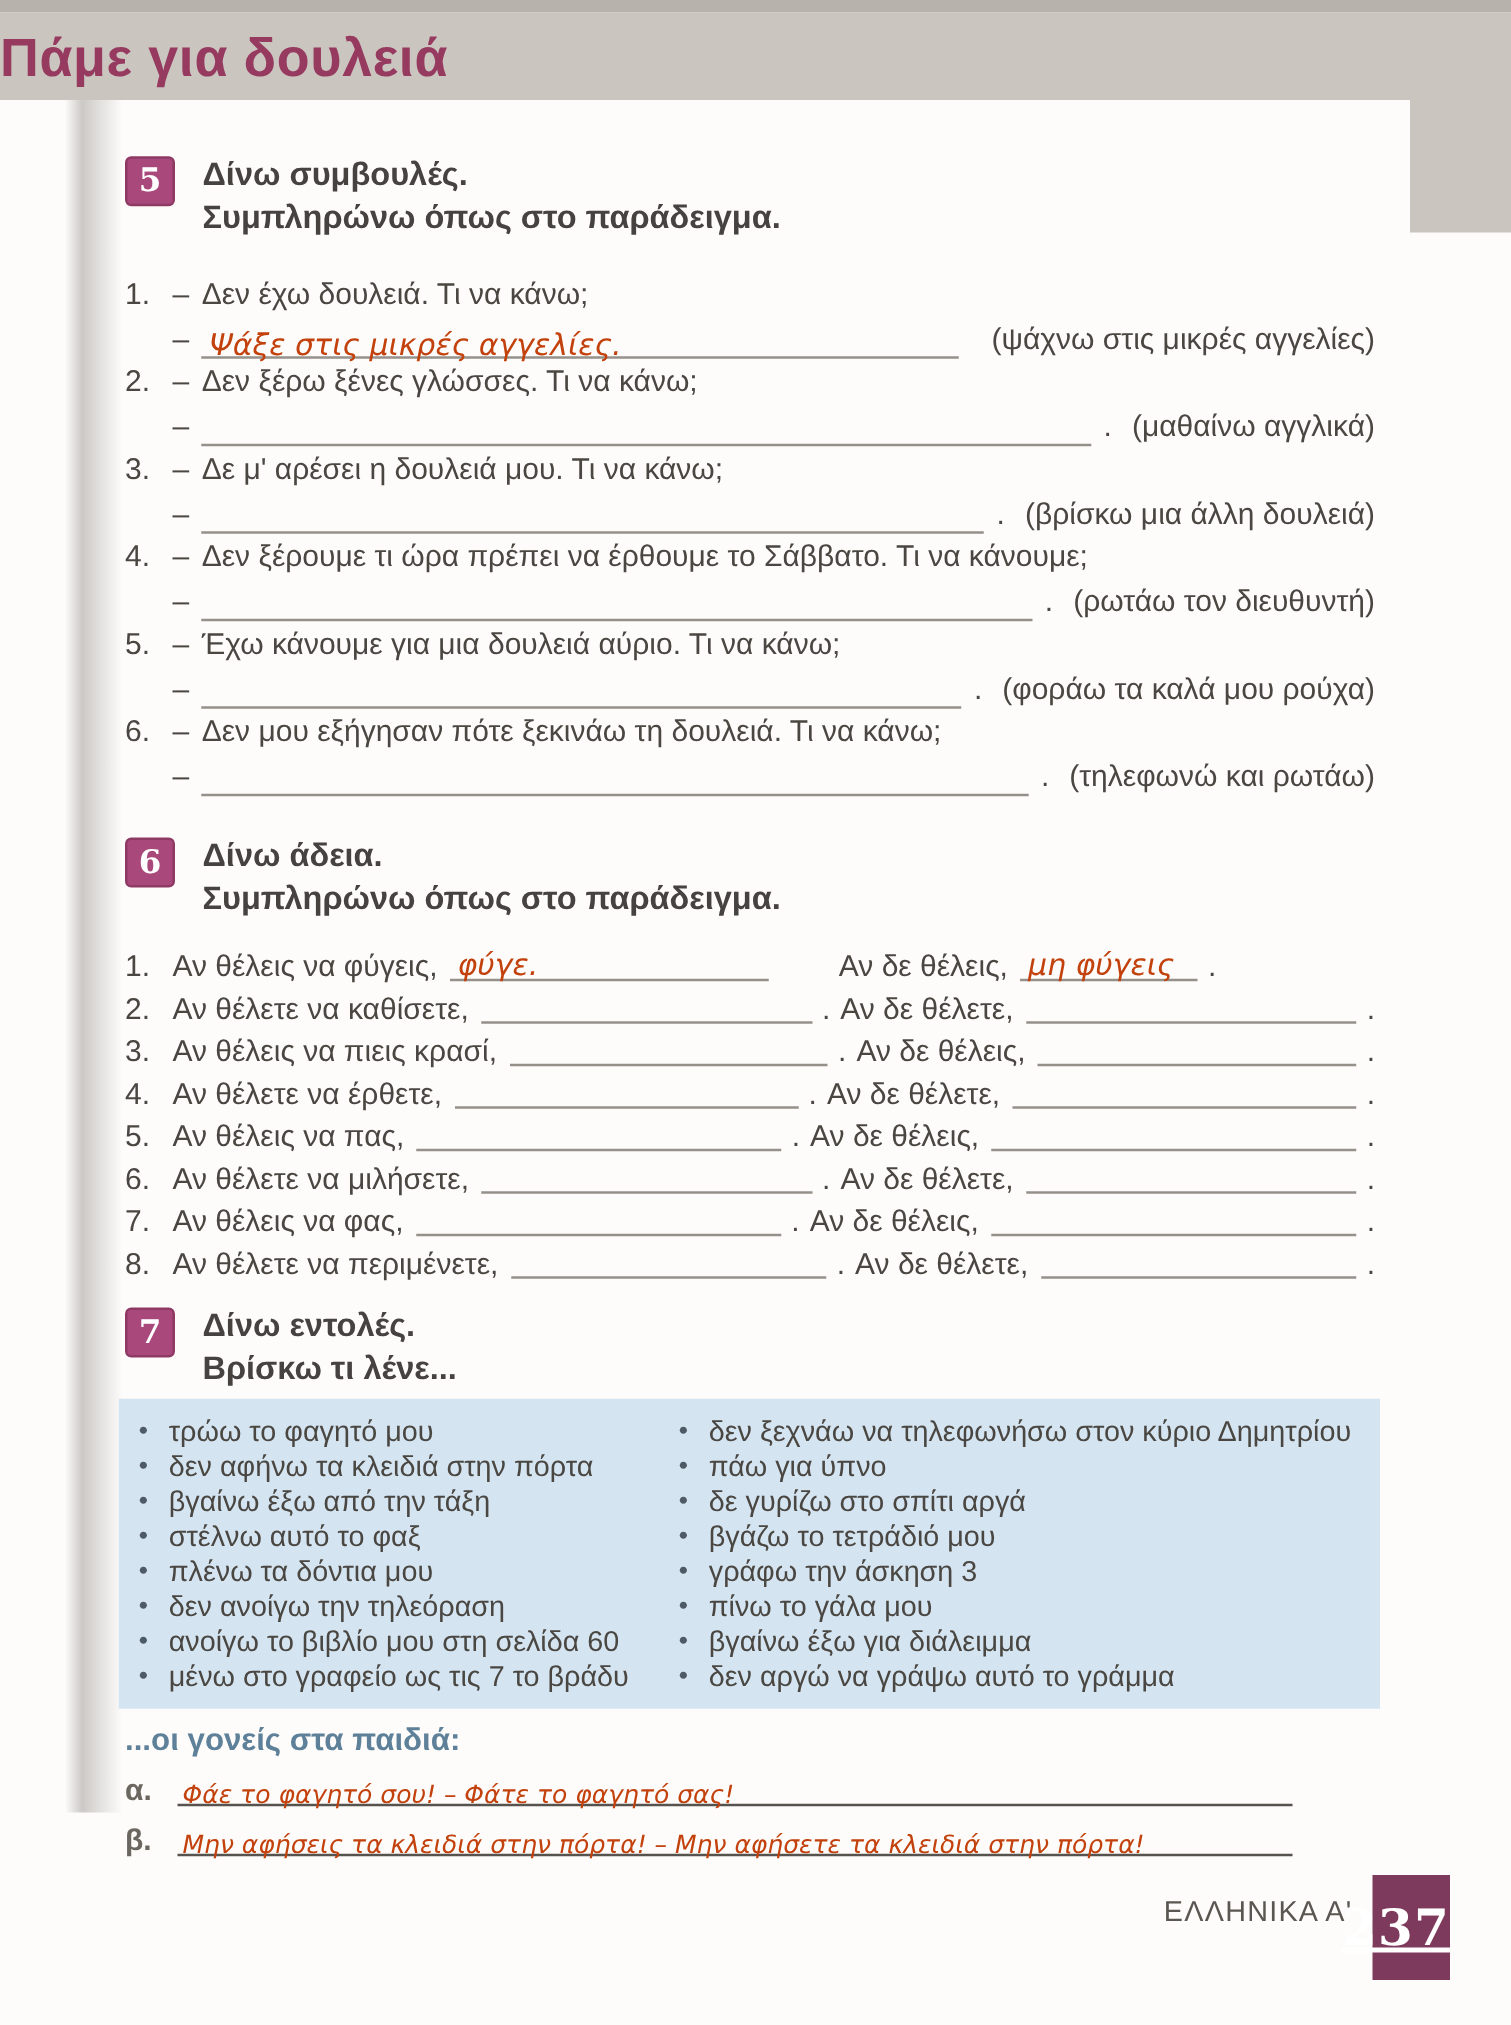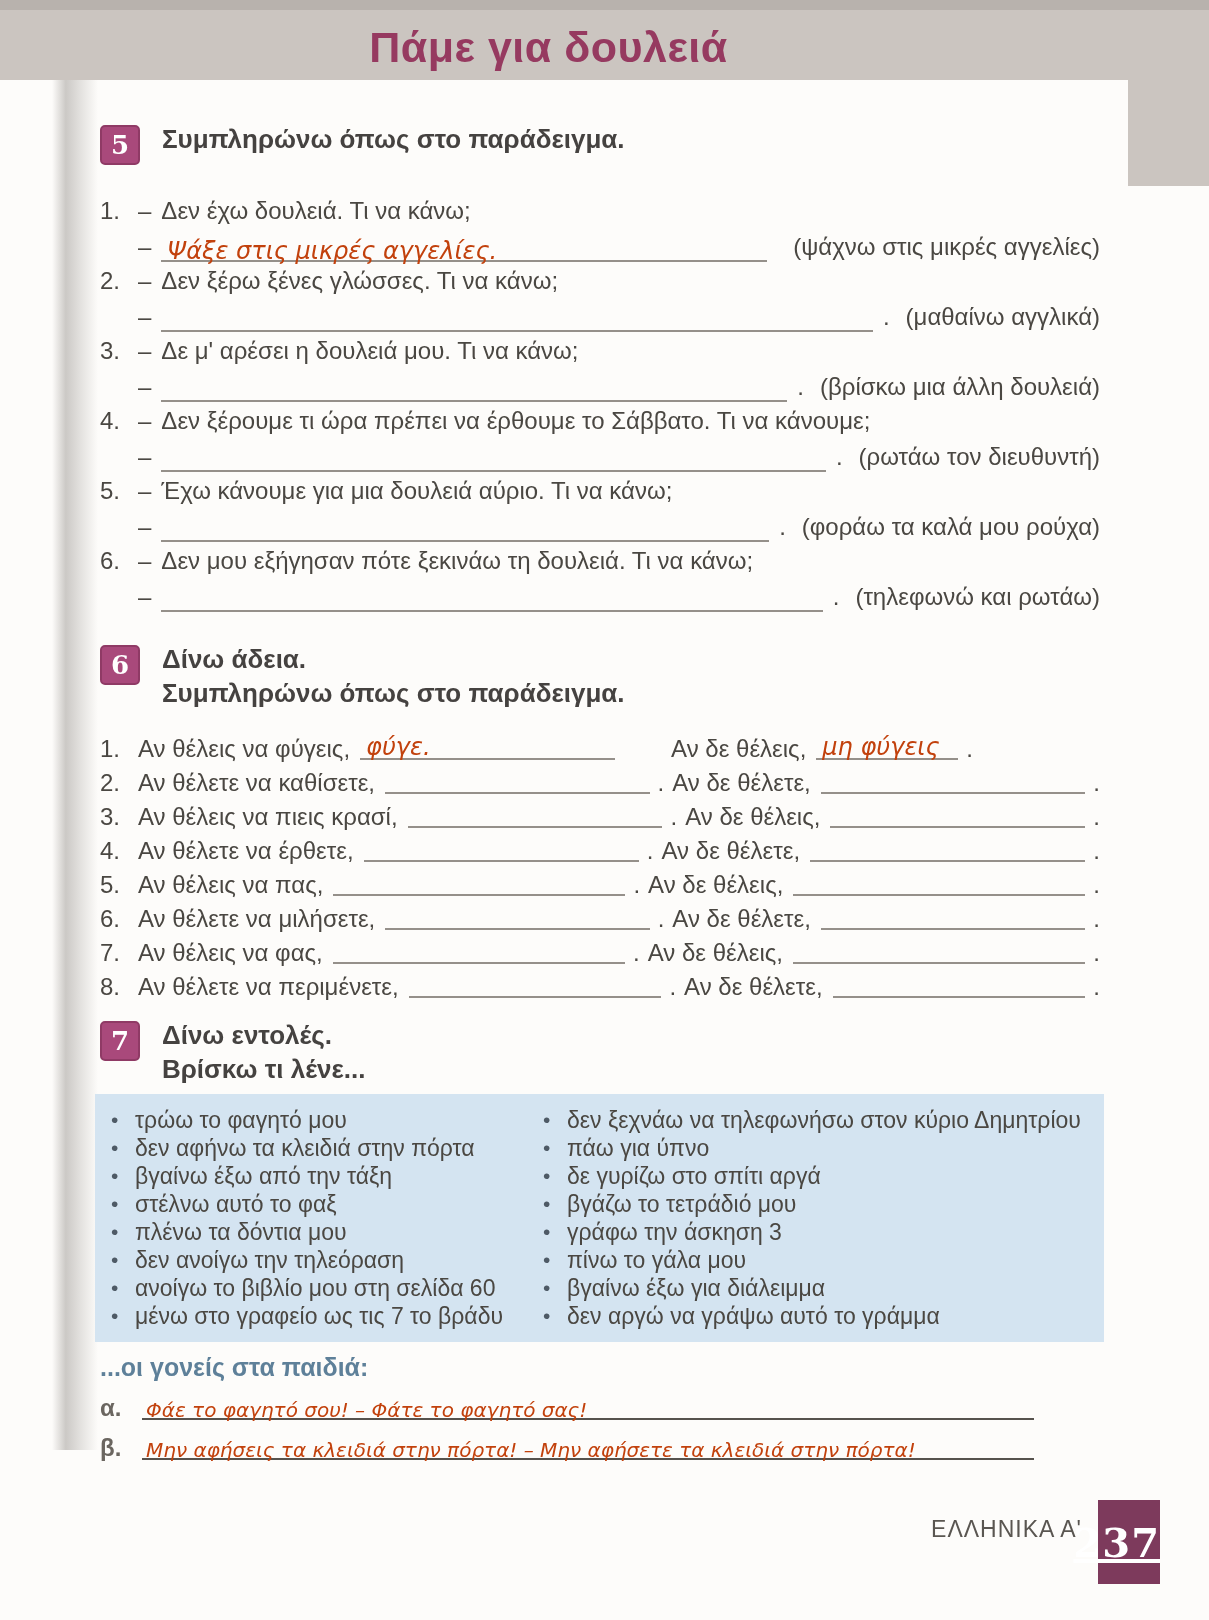--- a/index.html
+++ b/index.html
@@ -1,20 +1,20 @@
 <!DOCTYPE html>
 <html><head>
 <meta charset="utf-8">
 <style>
   html,body{margin:0;padding:0;background:#ffffff;}
   .page{position:relative;width:1209px;height:1620px;background:#fdfcfa;overflow:hidden;
         font-family:"Liberation Sans",sans-serif;color:#4a4742;}
   
   .header-top{height:10px;background:#b8b2ad;}
-  .header{height:70px;background:#cbc5c0;display:flex;align-items:flex-end;justify-content:center;
+  .header{height:70px;background:#cbc5c0;display:flex;align-items:flex-end;justify-content:flex-start;
           padding:0 112px 8px 0;box-sizing:border-box;}
   .page-title{font-size:43px;font-weight:bold;color:#963a60;letter-spacing:0.5px;}
   .corner-block{position:absolute;top:80px;right:0;width:81px;height:106px;background:#cbc5c0;}
   .gutter{position:absolute;left:52px;top:80px;width:46px;height:1370px;
           background:linear-gradient(to right,rgba(135,130,125,0.0),rgba(135,130,125,0.42) 30%,rgba(135,130,125,0.22) 62%,rgba(135,130,125,0) 100%);}
   
   .content{position:relative;margin:0 109px 0 100px;}
   
   .ex-header{display:flex;gap:22px;align-items:flex-start;}
   .badge{width:40px;height:40px;flex:none;background:#a9497b;border:2px solid #8f3a65;border-radius:5px;
@@ -76,20 +76,21 @@
   </div>
   <div class="corner-block"></div>
   <div class="gutter"></div>
 
   <div class="content">
 
     <section>
       <div class="ex-header ex5-header">
         <div class="badge">5</div>
         <div class="ex-title">
+          <div>Δίνω συμβουλές.</div>
           <div>Συμπληρώνω όπως στο παράδειγμα.</div>
         </div>
       </div>
       <div class="items5">
 
         <div class="item5">
           <div class="q-line">
             <span class="num">1.</span>
             <span class="dash">–</span>
             <span class="q-text">Δεν έχω δουλειά. Τι να κάνω;</span>

